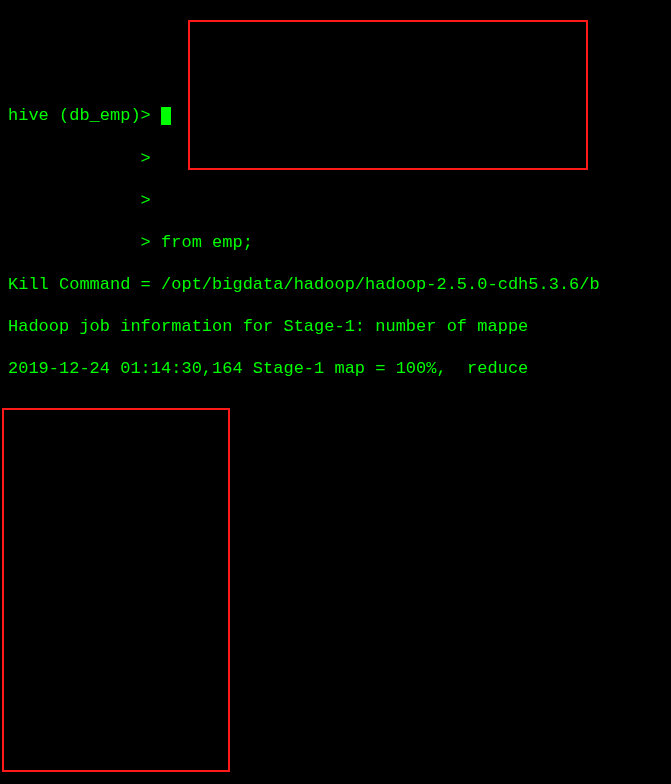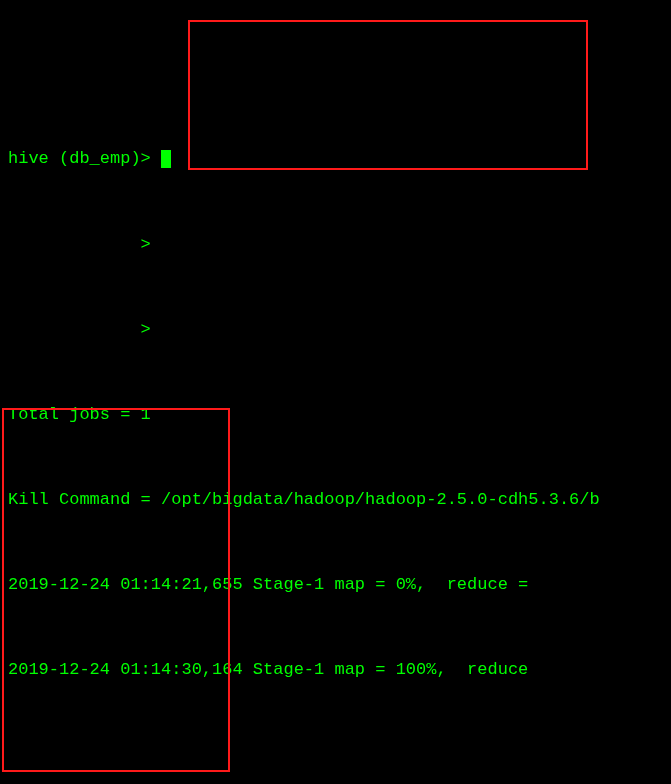--- a/index.html
+++ b/index.html
@@ -37,34 +37,34 @@
     left: 188px;
     width: 400px;
     height: 150px;
   }
   .box2 {
     top: 408px;
     left: 2px;
     width: 228px;
     height: 364px;
   }
-  .line { display: block; margin-top: 43px; }
+  .line { display: block; }
 </style>
 </head>
 <body>
 
 
 
 <div class="terminal">
 <span class="line"><span>hive (db_emp)&gt; </span><span class="cursor"></span></span>
 <span class="line">             &gt; </span>
 <span class="line">             &gt; </span>
-<span class="line">Total jobs = 1</span>
+<span class="line">             &gt; from emp;</span>
 <span class="line">Kill Command = /opt/bigdata/hadoop/hadoop-2.5.0-cdh5.3.6/b</span>
-<span class="line">2019-12-24 01:14:21,655 Stage-1 map = 0%,  reduce =</span>
+<span class="line">Hadoop job information for Stage-1: number of mappe</span>
 <span class="line">2019-12-24 01:14:30,164 Stage-1 map = 100%,  reduce</span>
 
 
 
 
 
 
 
 
 

